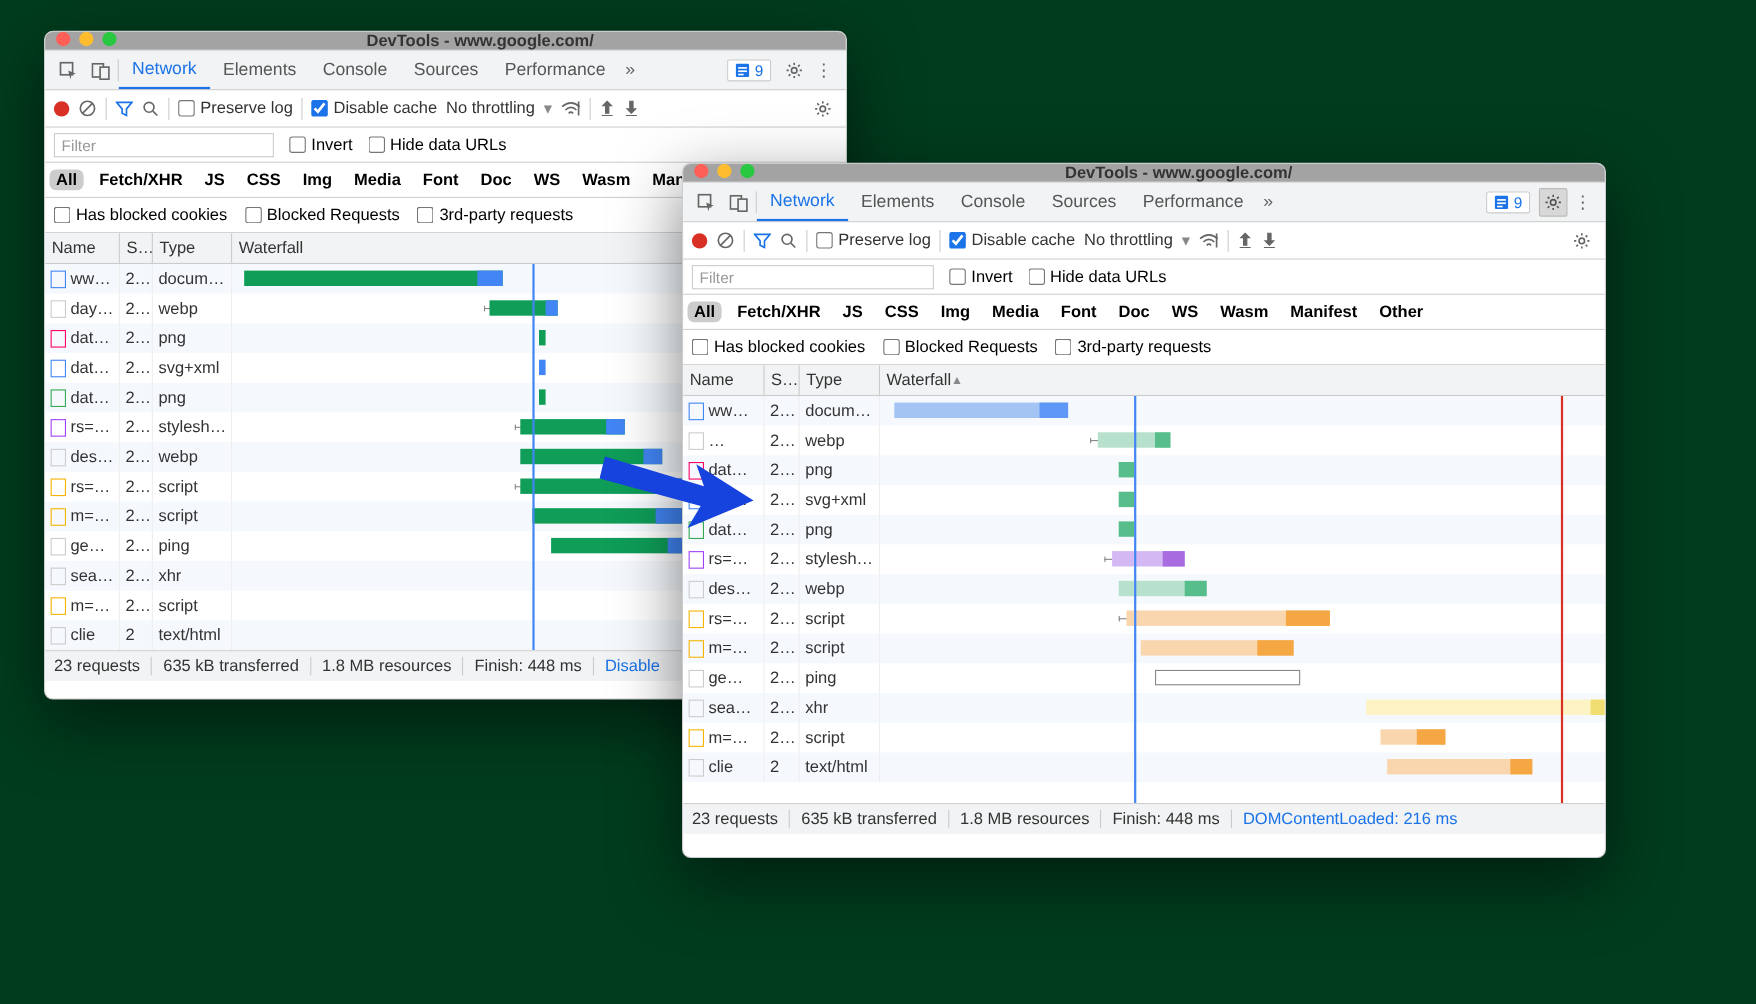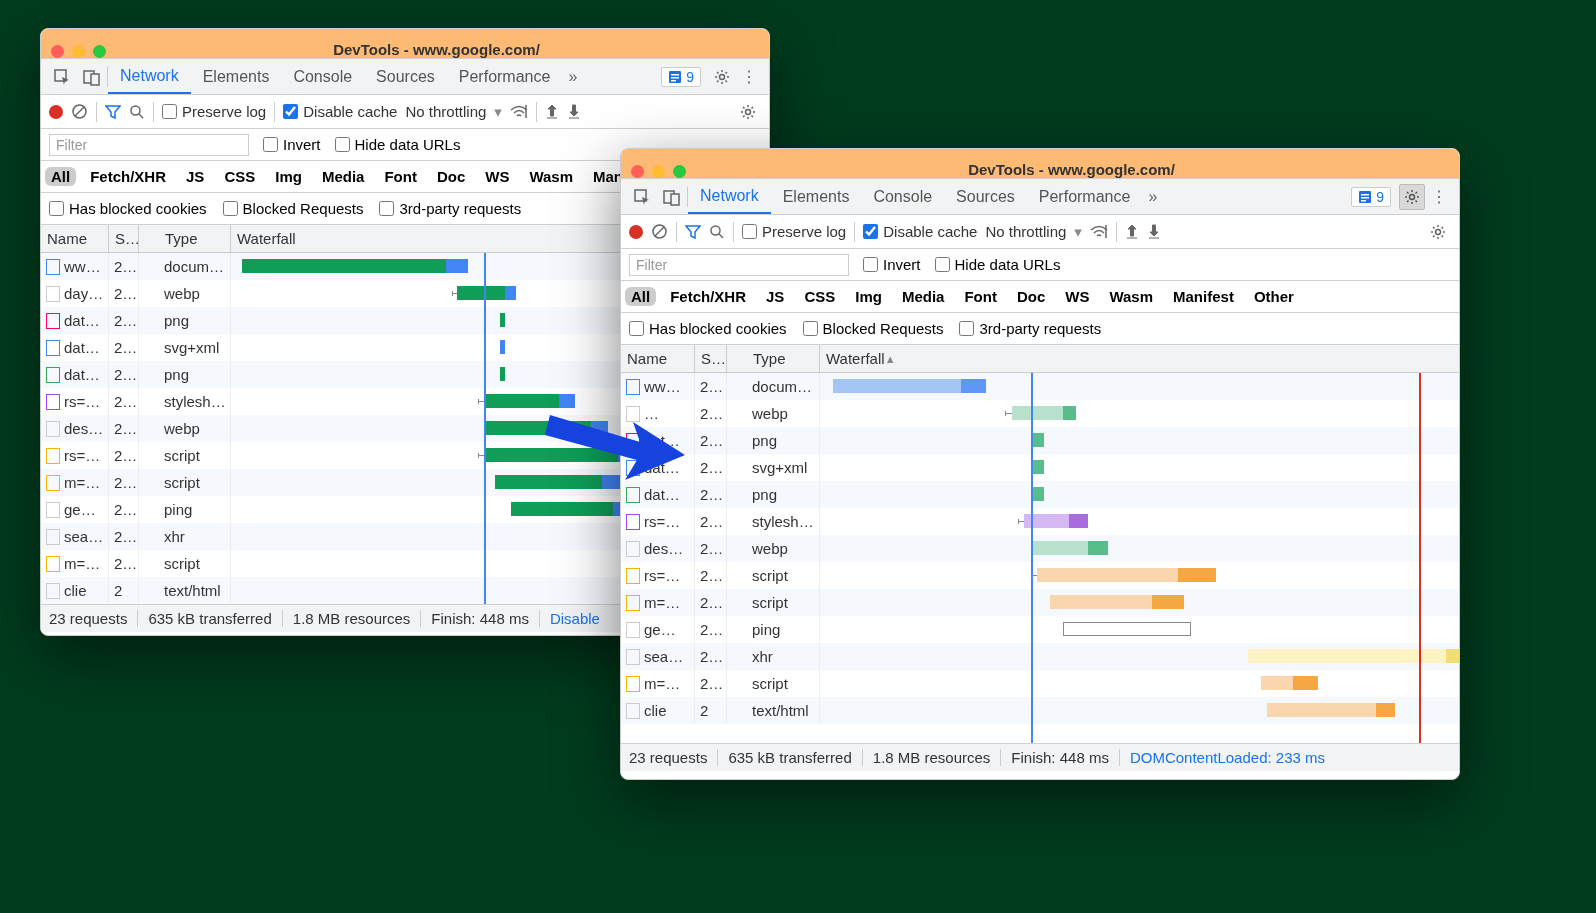--- a/index.html
+++ b/index.html
@@ -1,20 +1,20 @@
 <!DOCTYPE html>
 <html><head>
 <meta charset="utf-8">
 <style>
   * { box-sizing: border-box; margin: 0; padding: 0; font-family: -apple-system, BlinkMacSystemFont, "Segoe UI", Arial, sans-serif; }
   body { background: #003c1e; width: 1596px; height: 913px; position: relative; }
   .window { position: absolute; background: #fff; border-radius: 8px; box-shadow: 0 20px 60px rgba(0,0,0,0.5); overflow: hidden; border: 1px solid #ccc;}
   #win1 { left: 40px; top: 28px; width: 730px; height: 608px; }
   #win2 { left: 620px; top: 148px; width: 840px; height: 632px; }
-  .titlebar { height: 30px; display: flex; align-items: flex-end; padding: 0 10px; border-bottom: 1px solid #d0d0d0; background: #fdba74; }
+  .titlebar { height: 17px; display: flex; align-items: flex-start; padding: 0 10px; border-bottom: 1px solid #d0d0d0; background: #a3a3a3; }
   .tl-btn { width: 13px; height: 13px; border-radius: 50%; margin-right: 8px; }
   .tl-red { background: #ff5f57; } .tl-yellow{background: #febc2e;} .tl-green{background:#28c840;}
   .title { flex: 1; text-align: center; font-size: 15px; font-weight: 600; color: #333; }
   .tabrow { height: 36px; display: flex; align-items: center; border-bottom: 1px solid #d0d0d0; background:#f1f3f4; padding: 0 6px; font-size: 16px; color:#555; }
   .tabrow .ic { margin: 0 6px; color:#666; display:inline-flex; align-items:center; }
   .tab { padding: 0 12px; height:100%; display:flex; align-items:center; cursor:pointer; }
   .tab.active { color:#1a73e8; border-bottom:2px solid #1a73e8; font-weight:500;}
   .spacer { flex:1 }
   .issue-badge { display:flex; align-items:center; background:#fff; border:1px solid #ccc; padding:1px 6px; border-radius:2px; color:#1a73e8; font-size:14px; margin-right:8px; gap:4px;}
   .gear-btn { width:26px; height:26px; display:flex; align-items:center; justify-content:center; border-radius:2px;}
@@ -32,21 +32,21 @@
   .chkrow { height:32px; display:flex; align-items:center; border-bottom:1px solid #d0d0d0; padding:0 8px; font-size:15px; gap:16px;}
   .table-head { height:28px; display:flex; align-items:stretch; border-bottom:1px solid #ccc; background:#f1f3f4; font-size:15px; color:#333;}
   .th { border-right:1px solid #ccc; padding:3px 6px; display:flex; align-items:center; overflow:hidden; white-space:nowrap;}
   .th:last-child { border-right:none; flex:1; justify-content:flex-start;}
   .tbody { overflow:hidden; background:#fff;}
   .tr { height:27px; display:flex; align-items:stretch; font-size:15px; color:#333;}
   .tr:nth-child(even){background:#f5f9fd;}
   .td { border-right:1px solid #eee; padding:0 5px; display:flex; align-items:center; overflow:hidden; white-space:nowrap; text-overflow:ellipsis;}
   .td.name { gap:4px;}
   .td:last-child { border-right:none; flex:1; padding:0; position:relative;}
-  .c-name { width:74px;} .c-status{width:32px;} .c-type{width:73px;margin-left:20px;}
+  .c-name { width:74px;} .c-status{width:32px;} .c-type{width:73px;}
   #win1 .c-name{width:68px;} #win1 .c-status{width:30px;} #win1 .c-type{width:72px;}
   .bar { position:absolute; height:14px; top:6px; }
   .bar.border { border:1px solid #888; background:transparent !important;}
   .marker { position:absolute; top:0; bottom:0; width:2px;}
   .status { height:28px; display:flex; align-items:center; border-top:1px solid #d0d0d0; background:#f1f3f4; font-size:15px; color:#333; padding:0 8px;}
   .status span { padding:0 10px; border-right:1px solid #ccc;}
   .status span:first-child{padding-left:0;}
   .status span:last-child{border-right:none; color:#1a73e8;}
   .fi { width:14px; height:16px; border:1px solid #aaa; display:inline-block; flex-shrink:0;}
   .divider { width:1px; height:20px; background:#ccc;}
@@ -689,21 +689,21 @@
           <div class="bar" style="left: 70%; width: 20%; background: rgb(250, 214, 175);"></div>
           <div class="bar" style="left: 87%; width: 3%; background: rgb(244, 167, 66);"></div>
         </div>
       </div>
     </div>
   <div class="status">
     <span>23 requests</span>
       <span>635 kB transferred</span>
       <span>1.8 MB resources</span>
       <span>Finish: 448 ms</span>
-      <span>DOMContentLoaded: 233 ms</span>
+      <span>DOMContentLoaded: 216 ms</span>
   </div>
 </div>
 
 <div class="arrow">
 <svg width="150" height="100">
       <path d="M5 25 L95 52 L88 32 L140 65 L80 90 L92 70 L0 45 Z" fill="#1642dd"></path>
     </svg>
 </div>
 
 </body></html>

